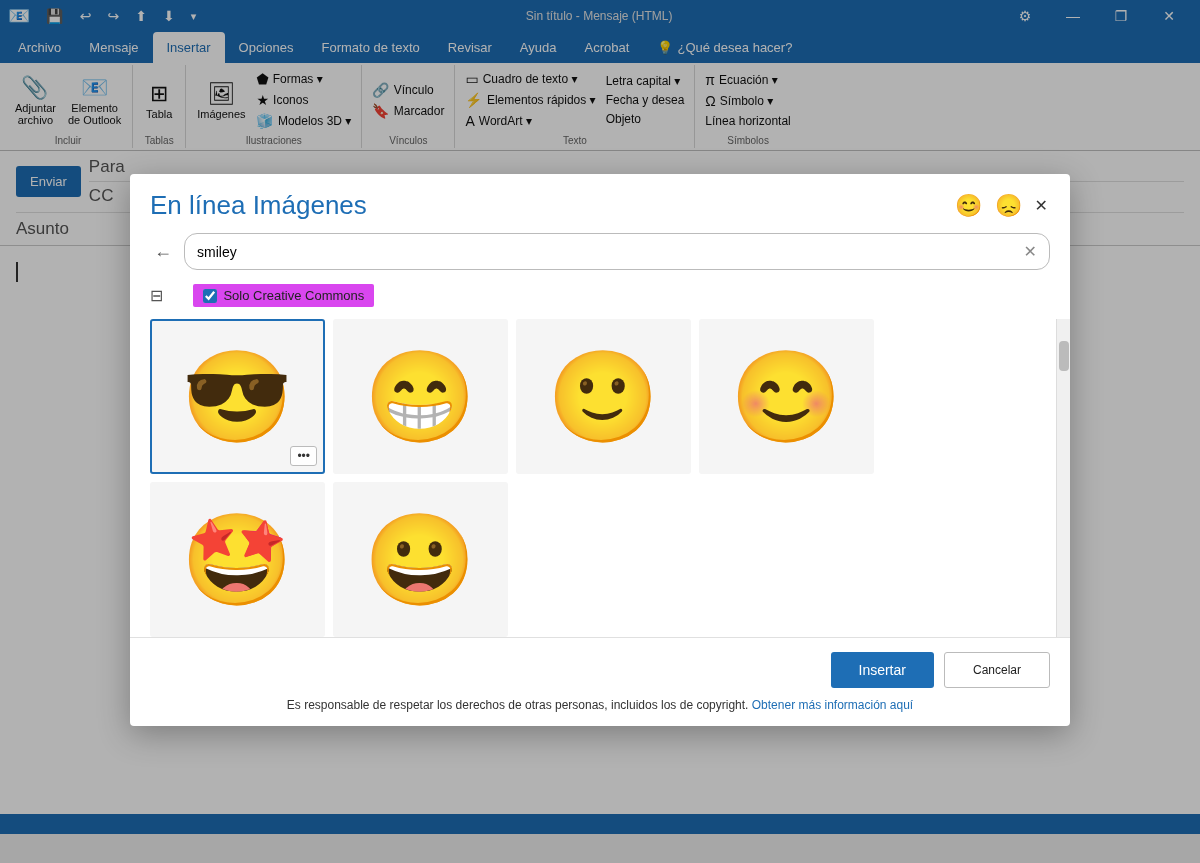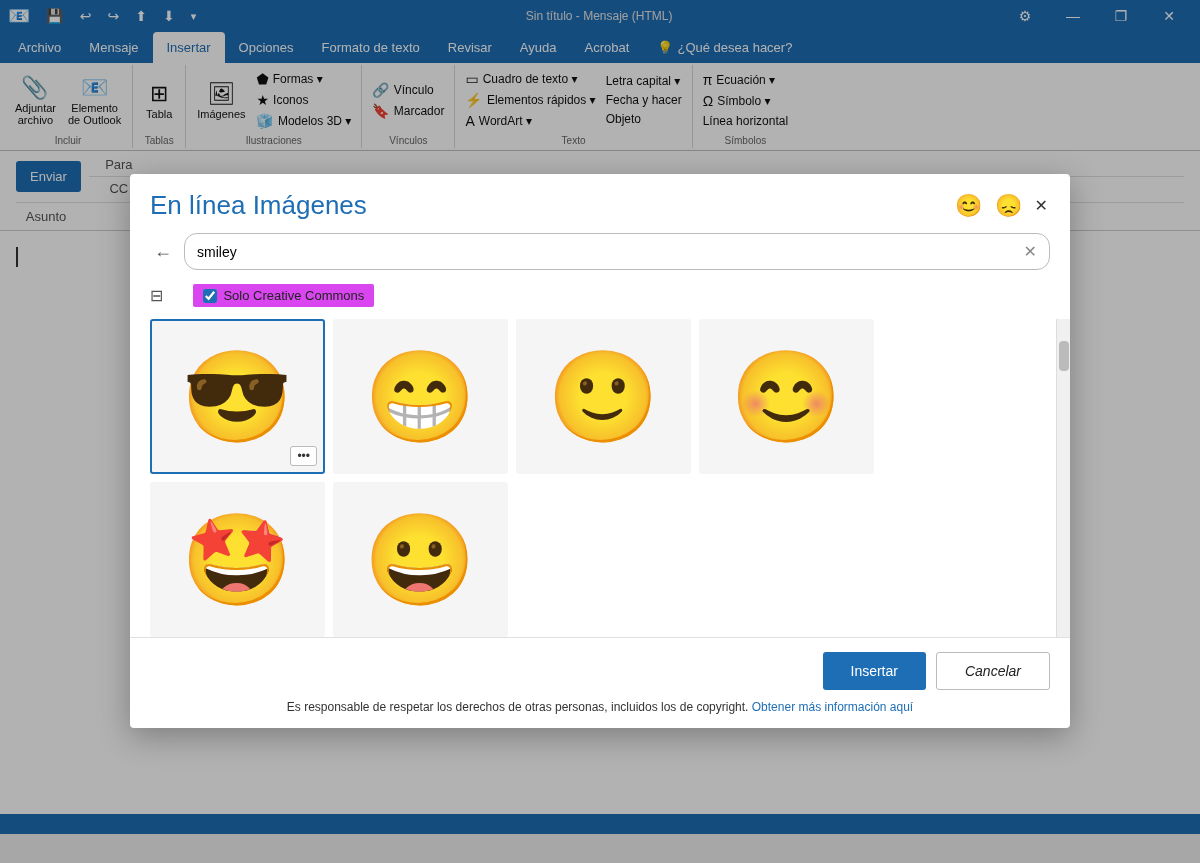--- a/index.html
+++ b/index.html
@@ -36,21 +36,21 @@
     .ribbon-tab.active {
       background: white; color: #1e6eb5; border-radius: 4px 4px 0 0;
     }
     .email-header {
       background: white;
       border-bottom: 1px solid #ccc;
       padding: 6px 16px;
       display: flex; flex-direction: column; gap: 6px;
     }
     .email-row { display: flex; align-items: center; gap: 8px; }
-    .email-label { font-size: 13px; color: #555; width: 60px; text-align: center; }
+    .email-label { font-size: 17px; color: #555; width: 60px; text-align: left; }
     .email-field { flex: 1; border: none; outline: none; font-size: 13px; }
     .email-divider { height: 1px; background: #e0e0e0; }
     .send-btn {
       background: #1e6eb5; color: white; border: none; border-radius: 3px;
       padding: 8px 14px; cursor: pointer; font-size: 13px;
     }
     .email-body { flex: 1; background: white; padding: 16px; font-size: 13px; }
 
     
     .status-bar {
@@ -164,21 +164,21 @@
     }
     .modal-footer-buttons {
       display: flex; justify-content: flex-end; gap: 10px;
     }
     .btn-insert {
       background: #1e6eb5; color: white; border: none; border-radius: 3px;
       padding: 10px 28px; font-size: 14px; cursor: pointer;
     }
     .btn-cancel {
       background: white; color: #222; border: 1px solid #bbb; border-radius: 3px;
-      padding: 10px 28px; font-size: 14px; cursor: pointer; font-style: italic;
+      padding: 10px 28px; font-size: 12px; cursor: pointer;
     }
     .modal-footer-note {
       font-size: 12px; color: #333; text-align: center;
     }
     .modal-footer-link { color: #1e6eb5; cursor: pointer; }
 
     
     .ribbon-main {
       display: flex;
       padding: 2px 4px;
@@ -324,21 +324,21 @@
         <button class="rb">
           <span class="rb-icon">A</span>
           <span>WordArt ▾</span>
         </button>
       </div>
       <div class="rb-sm">
         <button class="rb">
           <span>Letra capital ▾</span>
         </button>
         <button class="rb">
-          <span>Fecha y hacer</span>
+          <span>Fecha y desea</span>
         </button>
         <button class="rb">
           <span>Objeto</span>
         </button>
       </div>
     </div>
     <div class="rg-label">Texto</div>
   </div>
 
   <div class="rg" style="border-right:none;">

